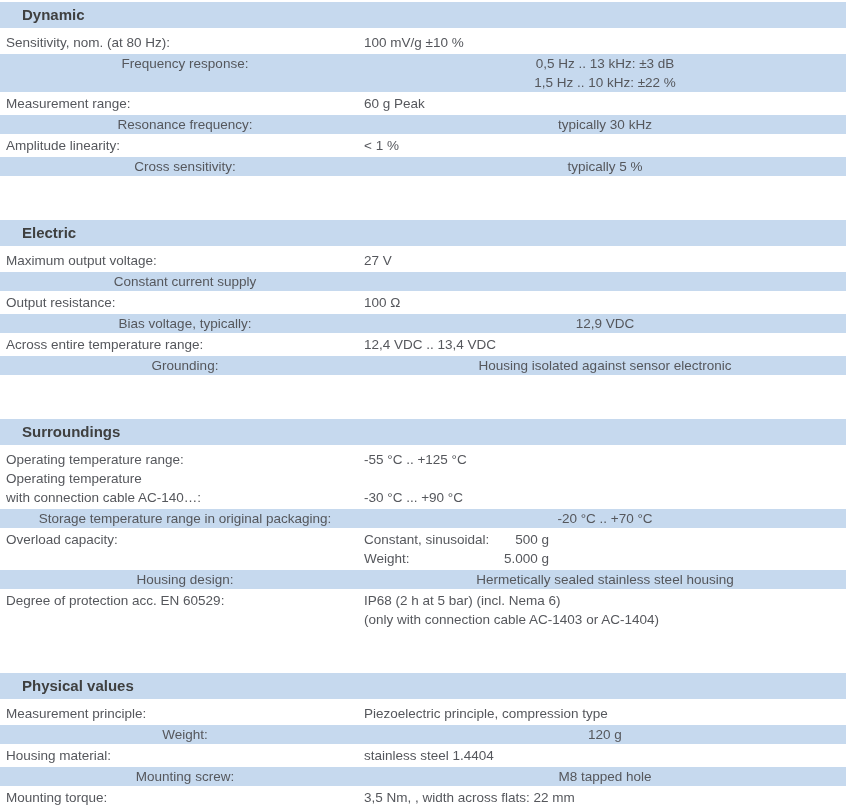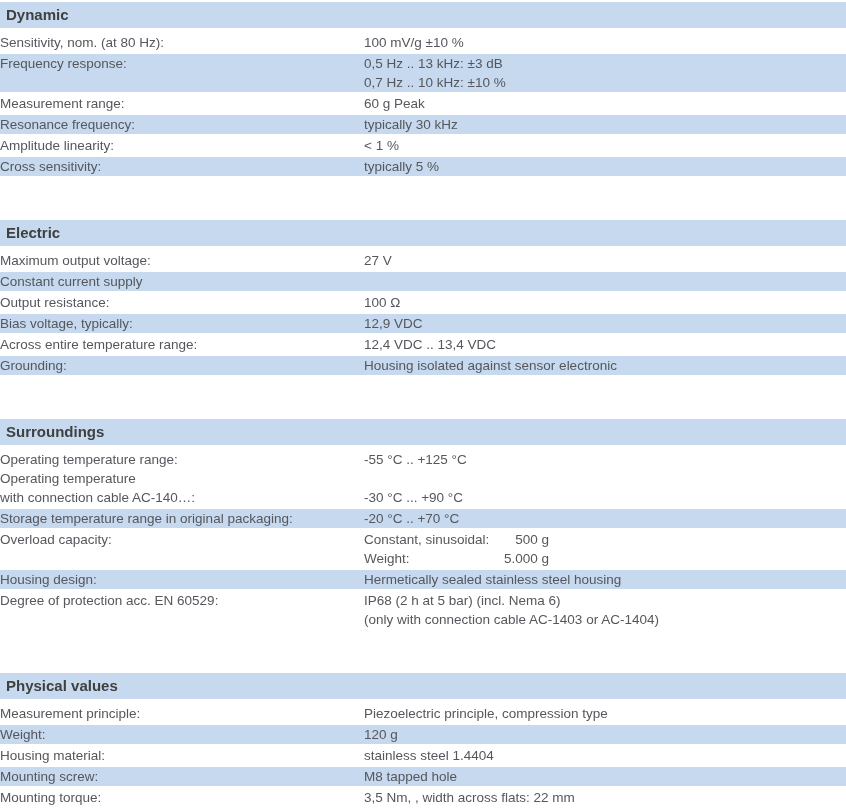--- a/index.html
+++ b/index.html
@@ -17,31 +17,31 @@
     color:var(--body-text);
     padding-top:2px;
     box-sizing:border-box;
   }
   .spec-sheet{width:846px;}
   .section{margin-top:44px;}
   .section:first-child{margin-top:0;}
   .section-header{
     height:26px;
     line-height:26px;
-    padding-left:6px;
+    padding-left:22px;
     font-size:15px;
     font-weight:bold;
     color:var(--header-text);
     background:var(--blue);
     margin-bottom:5px;
   }
   .row{margin-bottom:2px;}
-  .row.shaded{background:var(--blue);}
+  .row.shaded{background:var(--blue);text-align:center;}
   .line{display:flex;line-height:19px;}
-  .label{flex:none;width:364px;padding-left:0;box-sizing:border-box;white-space:pre;}
+  .label{flex:none;width:364px;padding-left:6px;box-sizing:border-box;white-space:pre;}
   .value{flex:1;white-space:pre;}
   .value.with-sub{flex:none;width:130px;}
   .subvalue{flex:none;width:55px;text-align:right;white-space:pre;}
   .cutoff-line{
     height:2px;
     background:var(--cutoff);
     margin-left:85px;
     width:761px;
   }
 </style>
@@ -57,21 +57,21 @@
           <span class="value">100 mV/g ±10 %</span>
         </div>
       </div>
       <div class="row shaded">
         <div class="line">
           <span class="label">Frequency response:</span>
           <span class="value">0,5 Hz .. 13 kHz: ±3 dB</span>
         </div>
         <div class="line">
           <span class="label"></span>
-          <span class="value">0,7 Hz .. 10 kHz: ±10 %</span>
+          <span class="value">1,5 Hz .. 10 kHz: ±22 %</span>
         </div>
       </div>
       <div class="row">
         <div class="line">
           <span class="label">Measurement range:</span>
           <span class="value">60 g Peak</span>
         </div>
       </div>
       <div class="row shaded">
         <div class="line">

